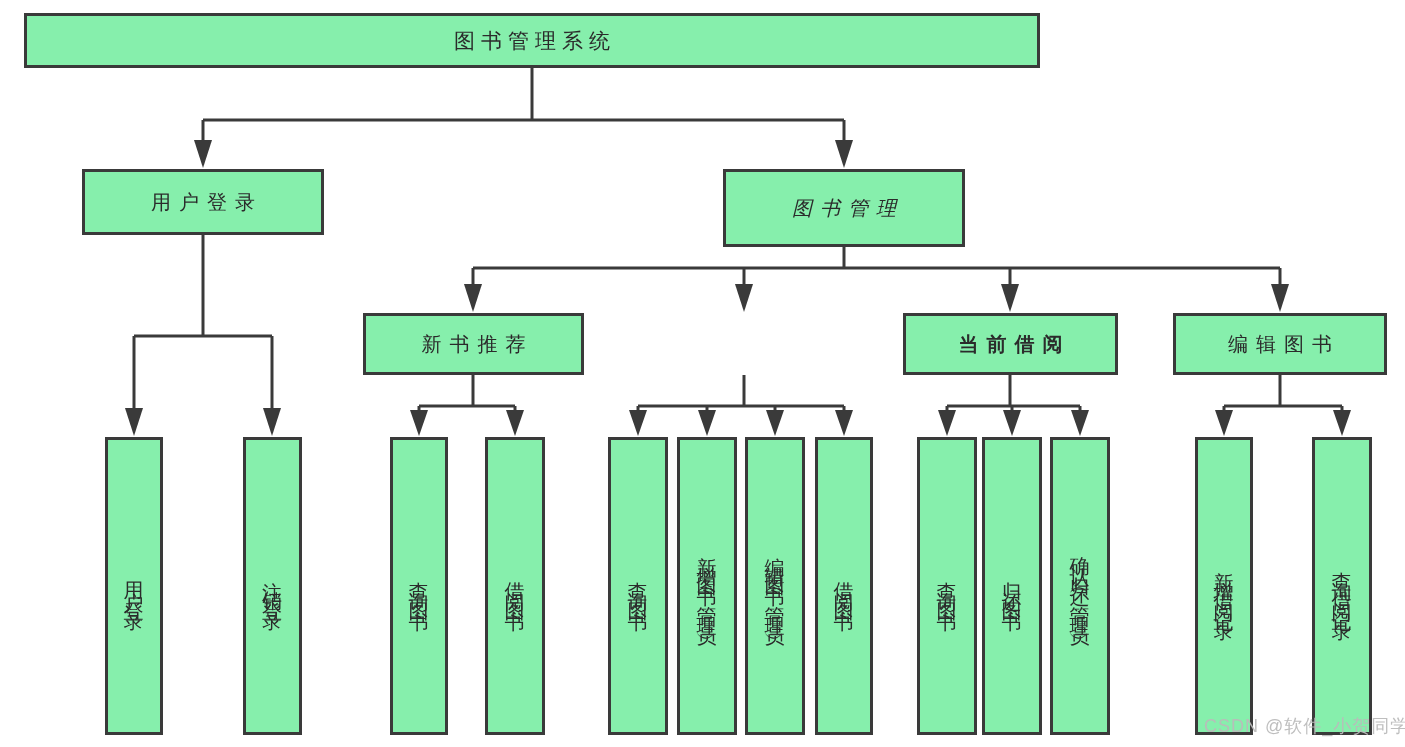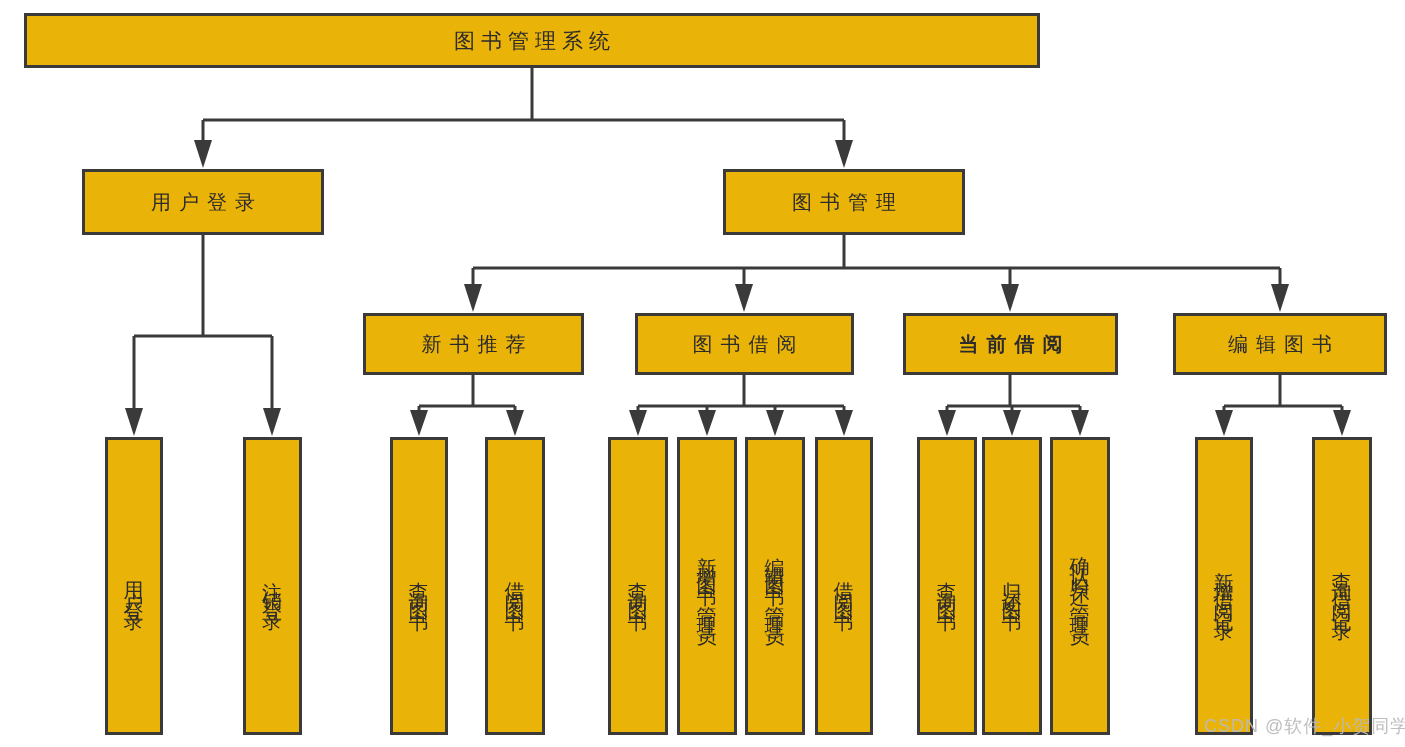--- a/index.html
+++ b/index.html
@@ -11,21 +11,21 @@
     color:#2b2b2b;
     overflow:hidden;
   }
   .wires{position:absolute;left:0;top:0;z-index:0;}
   .wire{stroke:#3a3a3a;stroke-width:3;fill:none;}
   .head{fill:#3a3a3a;stroke:none;}
   .node{
     position:absolute;
     box-sizing:border-box;
     border:3px solid #3a3a3a;
-    background:#eab308;
+    background:#86efac;
     display:flex;align-items:center;justify-content:center;
     font-size:20px;
     letter-spacing:8px;
     text-indent:8px; 
     white-space:nowrap;
     z-index:1;
   }
   .node.root{font-size:21px;letter-spacing:6px;text-indent:6px;}
   .node.leaf{
     writing-mode:vertical-lr;
@@ -109,24 +109,23 @@
     <path class="wire" d="M1224,406 H1342"></path>
     <path class="wire" d="M1224,406 V412"></path>
     <polygon class="head" points="1215,410 1233,410 1224,436"></polygon>
     <path class="wire" d="M1342,406 V412"></path>
     <polygon class="head" points="1333,410 1351,410 1342,436"></polygon>
   </svg>
 
   <div class="node root" style="left:24px;top:13px;width:1016px;height:55px;">图书管理系统</div>
 
   <div class="node" style="left:82px;top:169px;width:242px;height:66px;">用户登录</div>
-  <div class="node" style="left:723px;top:169px;width:242px;height:66px;">图书管理</div>
+  <div class="node" style="left:723px;top:169px;width:242px;height:78px;font-style:italic;">图书管理</div>
 
   <div class="node" style="left:363px;top:313px;width:221px;height:62px;">新书推荐</div>
-  <div class="node" style="left:635px;top:313px;width:219px;height:62px;">图书借阅</div>
   <div class="node" style="left:903px;top:313px;width:215px;height:62px;font-weight:bold;">当前借阅</div>
   <div class="node" style="left:1173px;top:313px;width:214px;height:62px;">编辑图书</div>
 
   <div class="node leaf" style="left:105px;top:437px;width:58px;height:298px;">用户登录</div>
   <div class="node leaf" style="left:243px;top:437px;width:59px;height:298px;">注销登录</div>
 
   <div class="node leaf" style="left:390px;top:437px;width:58px;height:298px;">查询图书</div>
   <div class="node leaf" style="left:485px;top:437px;width:60px;height:298px;">借阅图书</div>
 
   <div class="node leaf" style="left:608px;top:437px;width:60px;height:298px;">查询图书</div>

